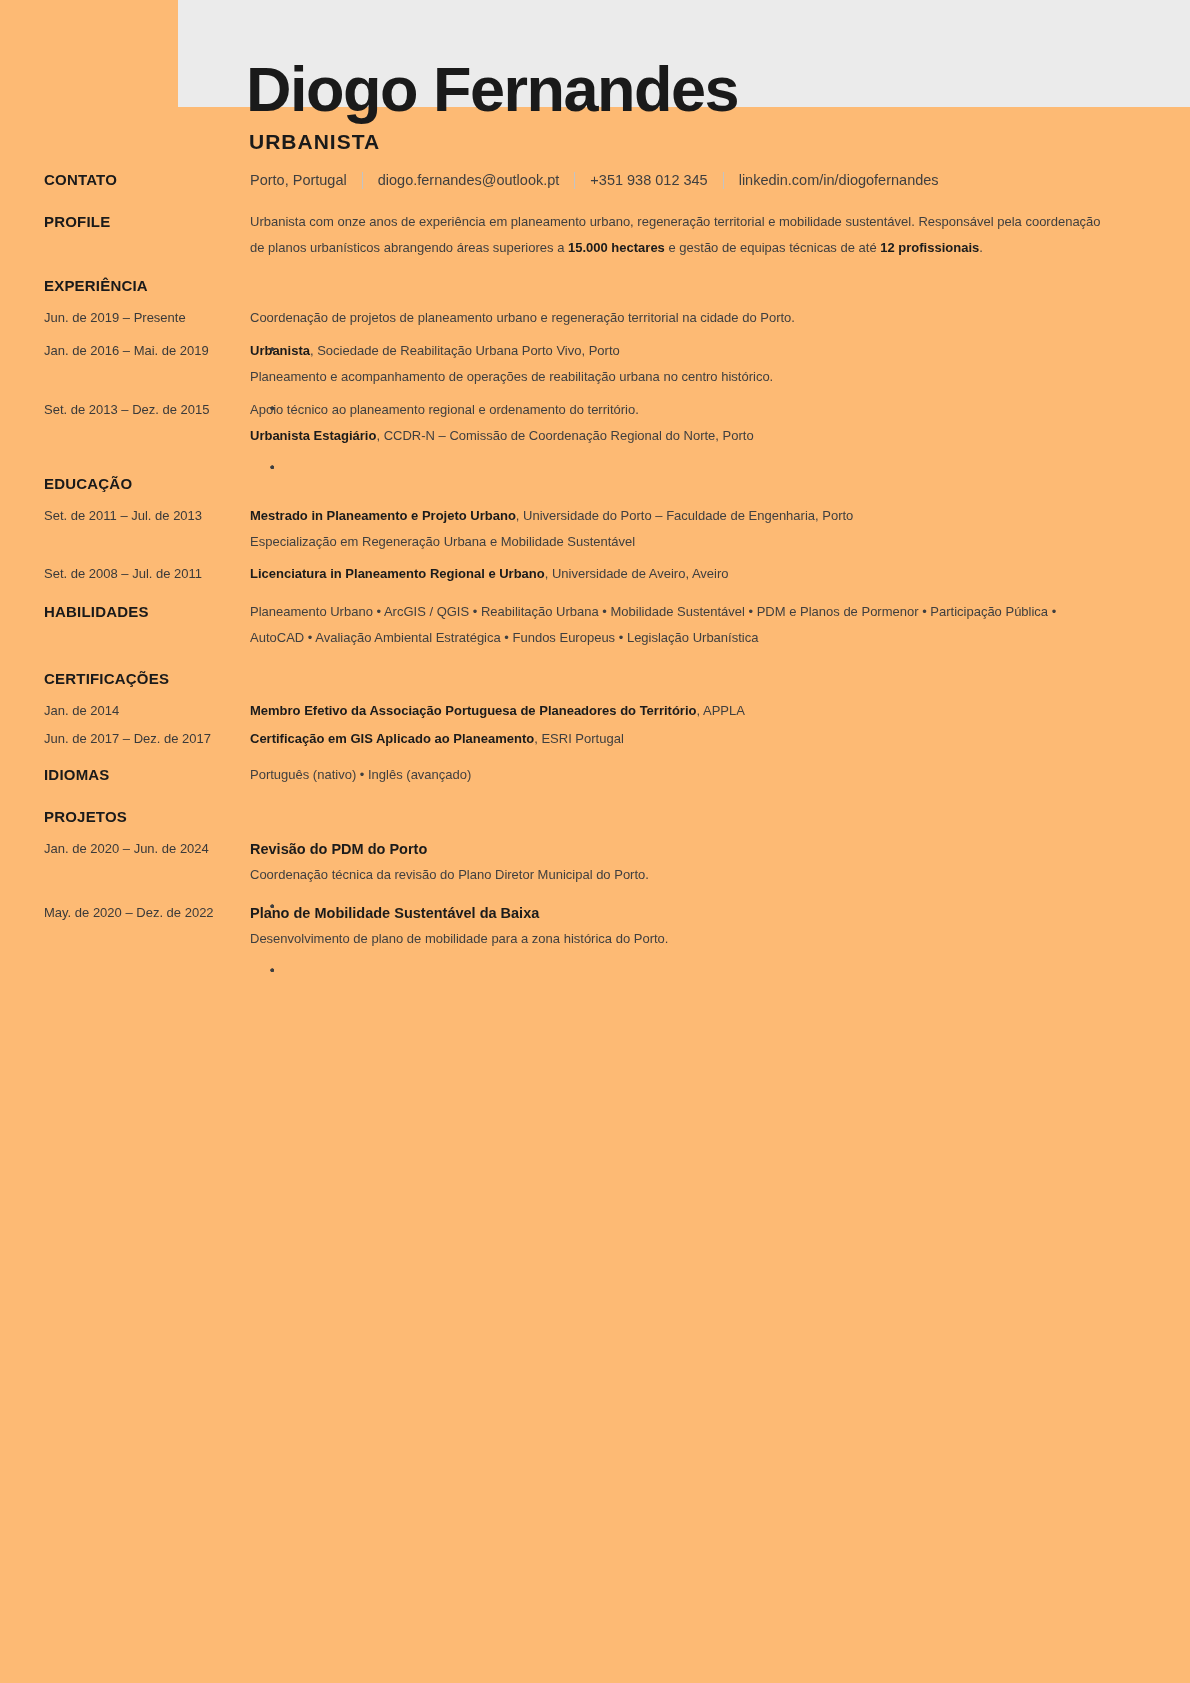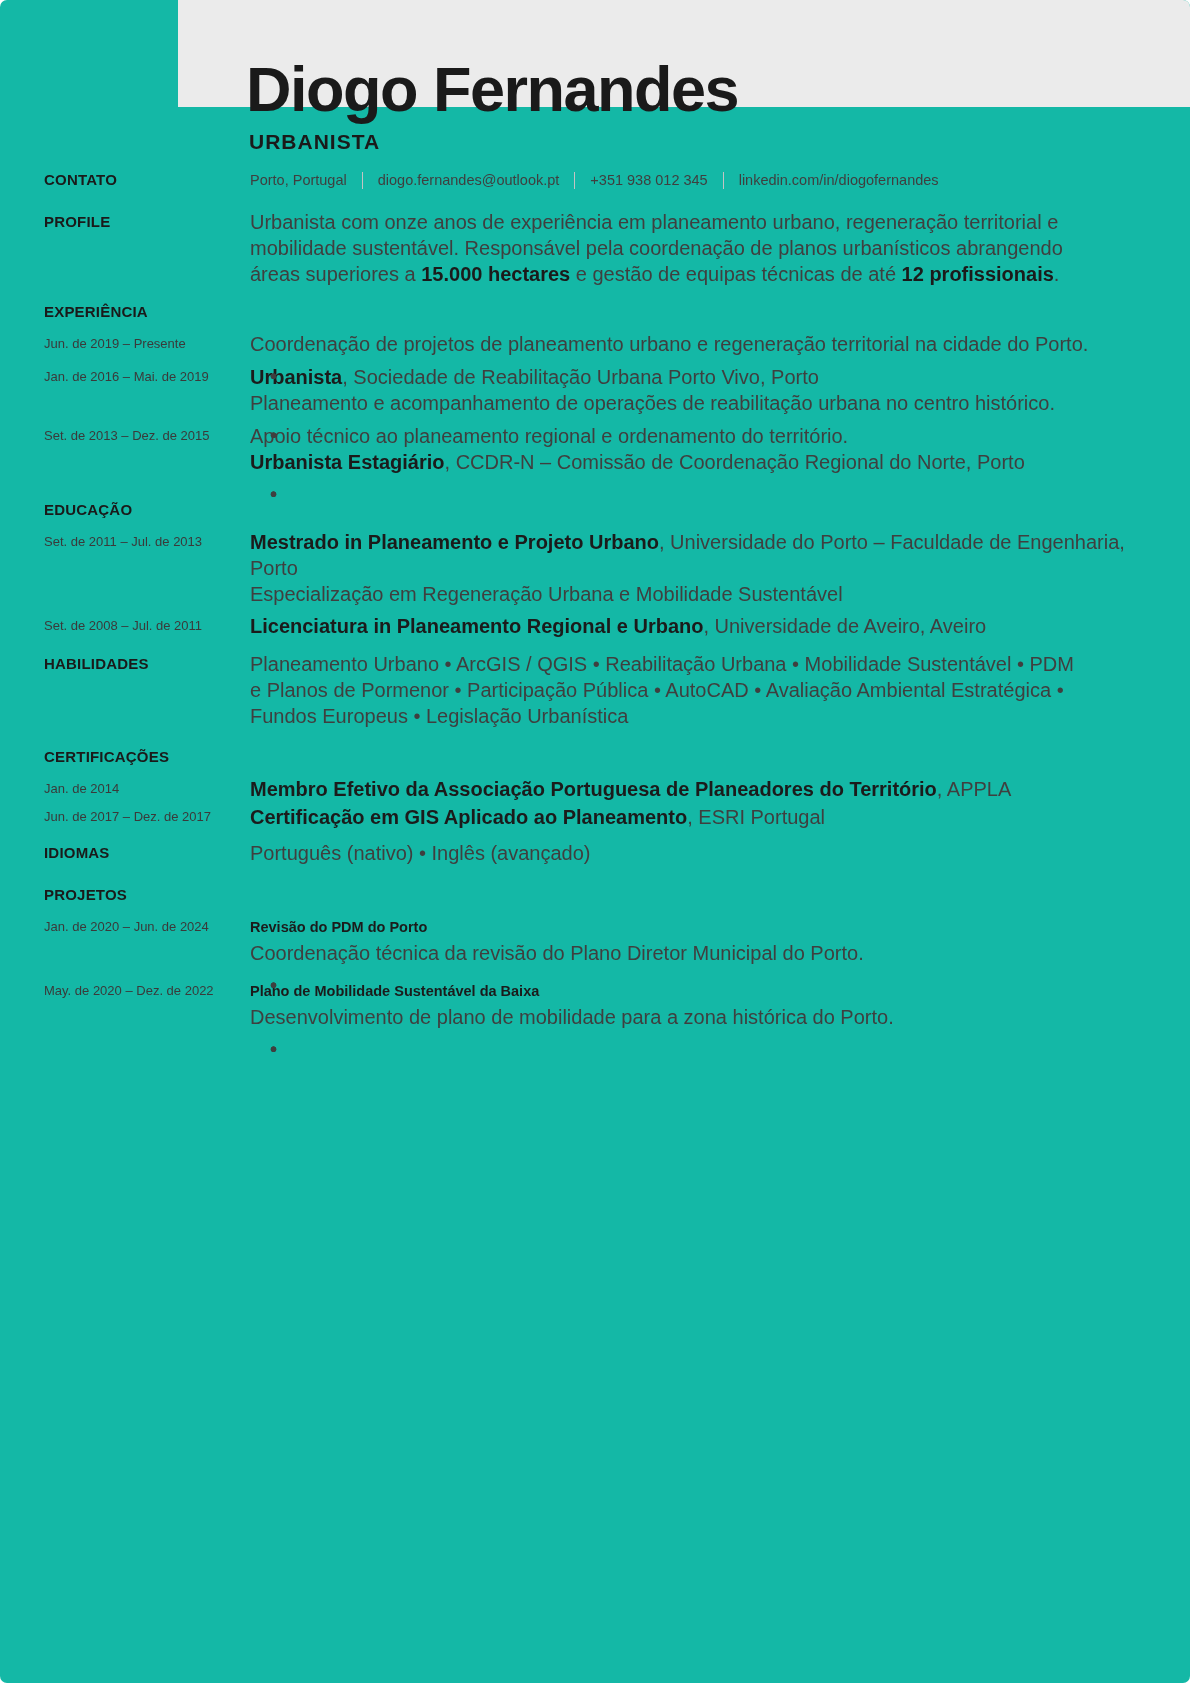--- a/index.html
+++ b/index.html
@@ -3,40 +3,40 @@
 <meta charset="utf-8">
 <style>
   :root{
     --header-band:#ebebeb;
     --text-primary:#1a1a1a;
     --text-body:#3f3f3f;
     --separator:#c3c3c3;
   }
   html,body{margin:0;padding:0;background:#fff;}
   .page{
-    position:relative;width:1190px;height:1683px;background:#14b8a6;overflow:hidden;
-    font-family:"Liberation Sans","DejaVu Sans",sans-serif;color:var(--text-body);border-radius:7px;
+    position:relative;width:1190px;height:1683px;background:#fdba74;overflow:hidden;
+    font-family:"Liberation Sans","DejaVu Sans",sans-serif;color:var(--text-body);
   }
   .band{position:absolute;left:178px;top:0;width:1012px;height:107px;background:var(--header-band);}
   .name{
     position:absolute;left:246px;top:58px;margin:0;
     font-size:63px;font-weight:700;letter-spacing:-1.5px;line-height:1;color:var(--text-primary);
   }
   .subtitle{
     position:absolute;left:249px;top:130px;
     font-size:21px;font-weight:700;letter-spacing:1px;color:var(--text-primary);
   }
   .content{position:absolute;left:44px;top:167px;width:1102px;}
   .row{display:grid;grid-template-columns:206px 1fr;align-items:start;}
   .label{
     font-size:15px;font-weight:700;letter-spacing:.2px;
     color:var(--text-primary);line-height:26px;
   }
   .dates{font-size:13px;color:#3a3a3a;line-height:26px;}
-  .body{font-size:20px;line-height:26px;color:var(--text-body);}
+  .body{font-size:13px;line-height:26px;color:var(--text-body);}
   .body b,.heading b,.proj-title{font-weight:700;color:#1b1b1b;}
   .profile-text{max-width:862px;}
   .skills-text{max-width:835px;}
   .contact-line{display:flex;align-items:center;font-size:14.5px;line-height:26px;color:var(--text-body);}
   .contact-line .sep{width:1px;height:17px;background:var(--separator);margin:0 15px;flex:none;}
   .bullets{margin:6px 0 0;padding:0 0 0 35px;list-style:none;}
   .bullets li{position:relative;}
   .bullets li::before{content:"\2022";position:absolute;left:-15px;color:var(--text-body);}
   .proj-title{font-size:14.5px;line-height:26px;}
   

